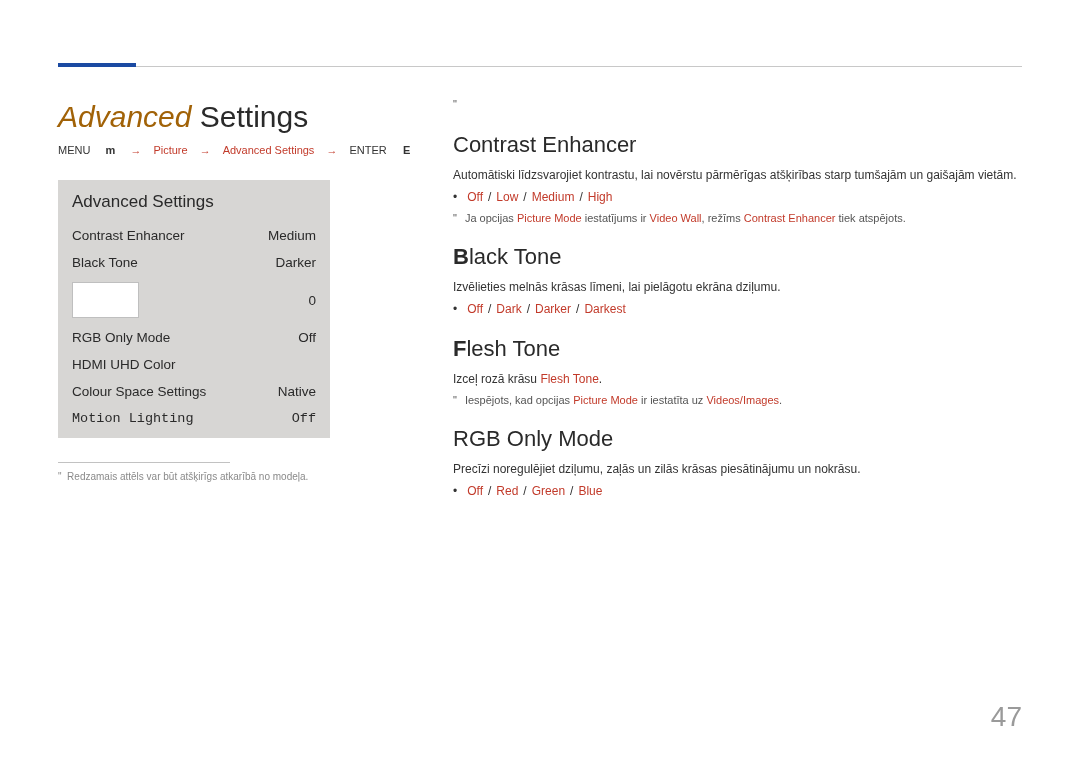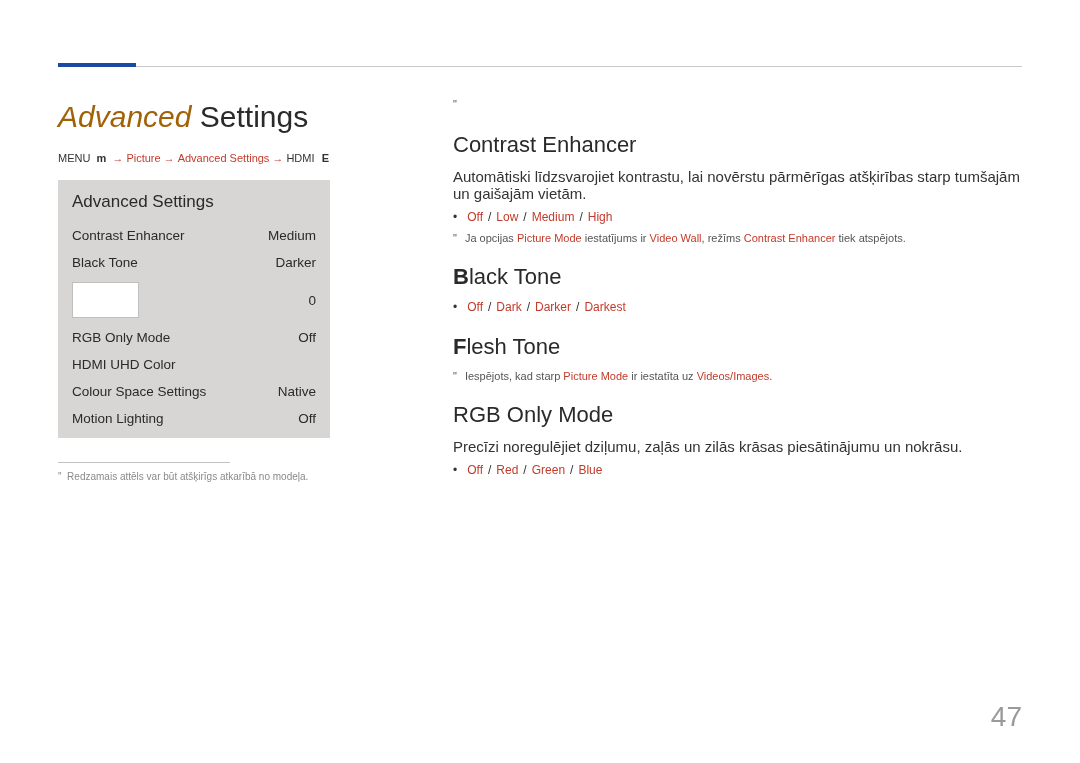--- a/index.html
+++ b/index.html
@@ -17,43 +17,43 @@
   }
   .toprule-accent {
     position: absolute; left: 58px; top: 63px; width: 78px; height: 4px; background: #1b4aa2;
   }
   .page-title {
     position: absolute; left: 58px; top: 100px;
     font-size: 30px; font-weight: 400; color: #2a2a2a;
   }
   .page-title .accent { color: #a16207; font-style: italic; }
   .breadcrumb {
-    position: absolute; left: 58px; top: 152px;
+    position: absolute; left: 58px; top: 144px;
     font-size: 11px; color: #333;
-    display: flex; align-items: center; gap: 3px;
+    display: flex; align-items: center; gap: 12px;
   }
   .breadcrumb .red { color: #c23a2a; }
   .breadcrumb .sep { color: #c23a2a; }
   .breadcrumb .icon { display:inline-block; width:16px; text-align:center; font-weight:bold; }
 
   .panel {
     position: absolute; left: 58px; top: 180px; width: 272px;
     background: #d7d6d4;
   }
   .panel-header { padding: 12px 14px 10px; font-size: 17px; color: #2a2a2a; }
   .panel-row {
     display: flex; justify-content: space-between; align-items: center;
     padding: 6px 14px; font-size: 13.5px; color: #2a2a2a;
   }
   .panel-row .val { color: #2a2a2a; }
   .panel-row.placeholder-row { justify-content: center; gap: 30px; }
   .placeholder-box { width: 67px; height: 36px; background: #fff; border: 1px solid #bfbfbf; }
   .zero { margin-left: auto; }
   .panel-row:not(:last-child) { border-bottom: 0; }
-  .panel .panel-row:last-child { padding-bottom: 12px; }
+  .panel .panel-row:last-child { padding-bottom: 12px; font-family: Liberation Mono, monospace; }
 
   .divider-short {
     position: absolute; left: 58px; top: 462px; width: 172px; border-top:1px solid #c2c2c2;
   }
   .footnote1 {
     position: absolute; left: 58px; top: 471px; font-size: 10px; color: #8a8a8a;
   }
 
   .right {
     position: absolute; left: 453px; top: 98px; right: 58px;
@@ -61,21 +61,21 @@
   .note-line {
     font-size: 11px; color: #555; margin-bottom: 22px;
     display:flex; gap:8px;
   }
   .note-line .tick { color:#555; }
   .red { color: #c23a2a; }
   .section-h {
     font-size: 22px; font-weight: 400; color: #2a2a2a; margin-bottom: 10px;
   }
   .section-h .bold { font-weight: 600; }
-  .body-text { font-size: 15px; color: #333; margin-bottom: 8px; }
+  .body-text { font-size: 12px; color: #333; margin-bottom: 8px; }
   .bullet-line {
     font-size: 12px; color: #333; margin-bottom: 8px;
     display:flex; align-items:center; gap:6px;
   }
   .bullet-line::before { content: "•"; color:#333; margin-right:4px; }
   .opts { display:flex; gap:5px; flex-wrap:wrap; }
   .opts span.sep { color:#333; }
   .subnote {
     font-size: 11px; color: #555; margin-bottom: 18px; margin-top:2px;
     display:flex; gap:8px;
@@ -98,21 +98,21 @@
 </h1>
 
 <div class="breadcrumb">
   <span>MENU</span>
   <span class="icon">m</span>
   <span class="sep">→</span>
   <span class="red">Picture</span>
   <span class="sep">→</span>
   <span class="red">Advanced Settings</span>
   <span class="sep">→</span>
-  <span>HDMI</span>
+  <span>ENTER</span>
   <span class="icon">E</span>
 </div>
 
 <div class="panel">
   <div class="panel-header">Advanced Settings</div>
   <div class="panel-row">
     <span>Contrast Enhancer</span>
     <span class="val">Medium</span>
   </div>
   <div class="panel-row">
@@ -173,41 +173,45 @@
       <span>
         <span>Ja opcijas </span><span class="red">Picture Mode</span><span> iestatījums ir </span><span class="red">Video Wall</span><span>, režīms </span><span class="red">Contrast Enhancer</span><span> tiek atspējots.</span>
       </span>
     </div>
   </div>
 
   <div class="section-block">
     <h2 class="section-h">
       <span class="bold">B</span><span>lack Tone</span>
     </h2>
+    <p class="body-text">Izvēlieties melnās krāsas līmeni, lai pielāgotu ekrāna dziļumu.</p>
     <div class="bullet-line">
       <div class="opts">
         <span class="red">Off</span>
           <span class="sep">/</span>
         <span class="red">Dark</span>
           <span class="sep">/</span>
         <span class="red">Darker</span>
           <span class="sep">/</span>
         <span class="red">Darkest</span>
       </div>
     </div>
   </div>
 
   <div class="section-block">
     <h2 class="section-h">
       <span class="bold">F</span><span>lesh Tone</span>
     </h2>
+    <p class="body-text">
+      <span>Izceļ rozā krāsu </span><span class="red">Flesh Tone</span><span>.</span>
+    </p>
     <div class="subnote">
       <span class="tick">"</span>
       <span>
-        <span>Iespējots, kad starp </span><span class="red">Picture Mode</span><span> ir iestatīta uz </span><span class="red">Videos/Images</span><span>.</span>
+        <span>Iespējots, kad opcijas </span><span class="red">Picture Mode</span><span> ir iestatīta uz </span><span class="red">Videos/Images</span><span>.</span>
       </span>
     </div>
   </div>
 
   <div class="section-block">
     <h2 class="section-h">
       <span>RGB O</span><span>nly Mode</span>
     </h2>
     <p class="body-text">Precīzi noregulējiet dziļumu, zaļās un zilās krāsas piesātinājumu un nokrāsu.</p>
     <div class="bullet-line">

